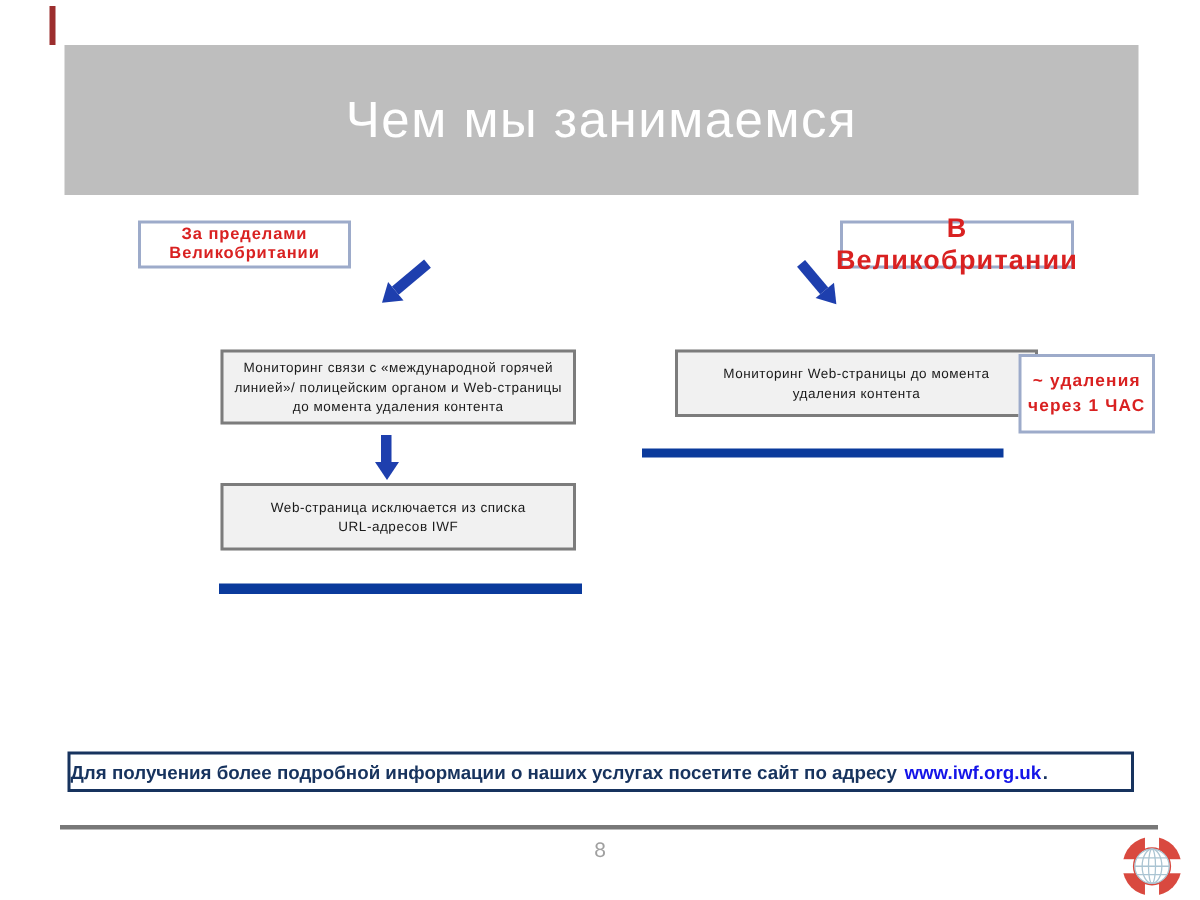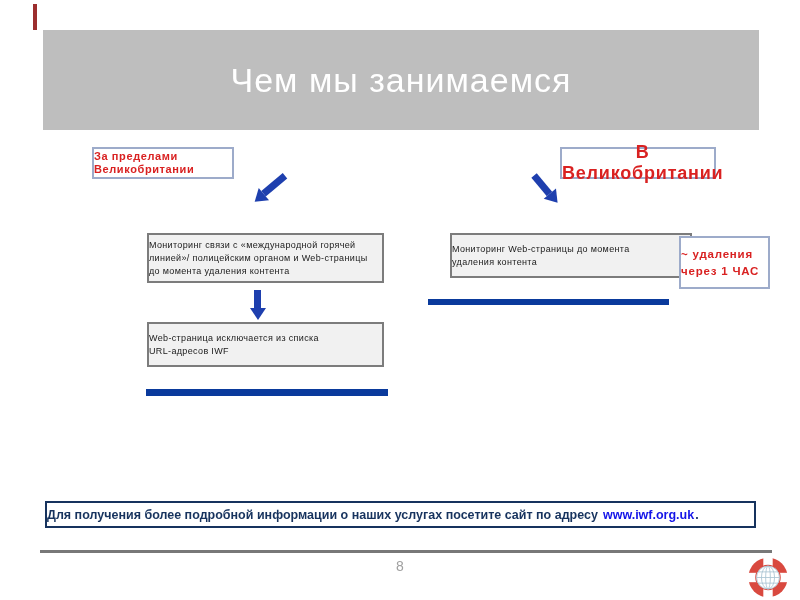--- a/index.html
+++ b/index.html
@@ -8,30 +8,30 @@
 
   .slide{position:absolute;inset:0;width:800px;height:422px;background:#fff;}
 
   .red-mark{position:absolute;left:33px;top:4px;width:4px;height:26px;background:#9c2e2e;}
 
   .title-bar{position:absolute;left:43px;top:30px;width:716px;height:100px;
     background:var(--title-bar-gray,#bebebe);display:flex;align-items:center;justify-content:center;}
   .title-bar h1{margin:0;font-size:34px;font-weight:normal;color:#ffffff;letter-spacing:1px;}
 
   .bordered-label{position:absolute;border:2px solid var(--box-border-slate,#9dabca);
-    display:flex;flex-direction:column;align-items:flex-start;justify-content:center;
+    display:flex;flex-direction:column;align-items:center;justify-content:center;
     color:var(--accent-red,#d92121);font-weight:bold;background:#fff;text-align:center;}
   .label-outside{left:92px;top:147px;width:142px;height:32px;font-size:11px;line-height:13px;letter-spacing:.6px;}
   .label-inuk{left:560px;top:147px;width:156px;height:32px;font-size:18px;letter-spacing:.8px;}
   .stat50{left:36px;top:229px;width:95px;height:61px;font-size:11px;line-height:14px;letter-spacing:.5px;}
   .stat1h{left:679px;top:236px;width:91px;height:53px;font-size:11.5px;line-height:17px;letter-spacing:.8px;}
 
   .gray-box{position:absolute;border:2px solid var(--gray-box-border,#7c7c7c);
     background:var(--gray-box-bg,#f1f1f1);color:#1a1a1a;font-size:9px;line-height:13px;
-    letter-spacing:.35px;display:flex;flex-direction:column;align-items:flex-start;justify-content:center;text-align:center;}
+    letter-spacing:.35px;display:flex;flex-direction:column;align-items:center;justify-content:center;text-align:center;}
   .gbox1{left:147px;top:233px;width:237px;height:50px;}
   .gbox2{left:147px;top:322px;width:237px;height:45px;}
   .gbox3{left:428px;top:233px;width:242px;height:45px;margin-left:22px;}
 
   .nav-bar{position:absolute;background:var(--accent-navy,#0a3a9c);}
   .bar-left{left:146px;top:389px;width:242px;height:7px;}
   .bar-right{left:428px;top:299px;width:241px;height:6px;}
 
   .darrow{position:absolute;display:flex;align-items:center;}
   .darrow .shaft{height:7px;background:var(--arrow-blue,#1e3fae);flex:1;}

